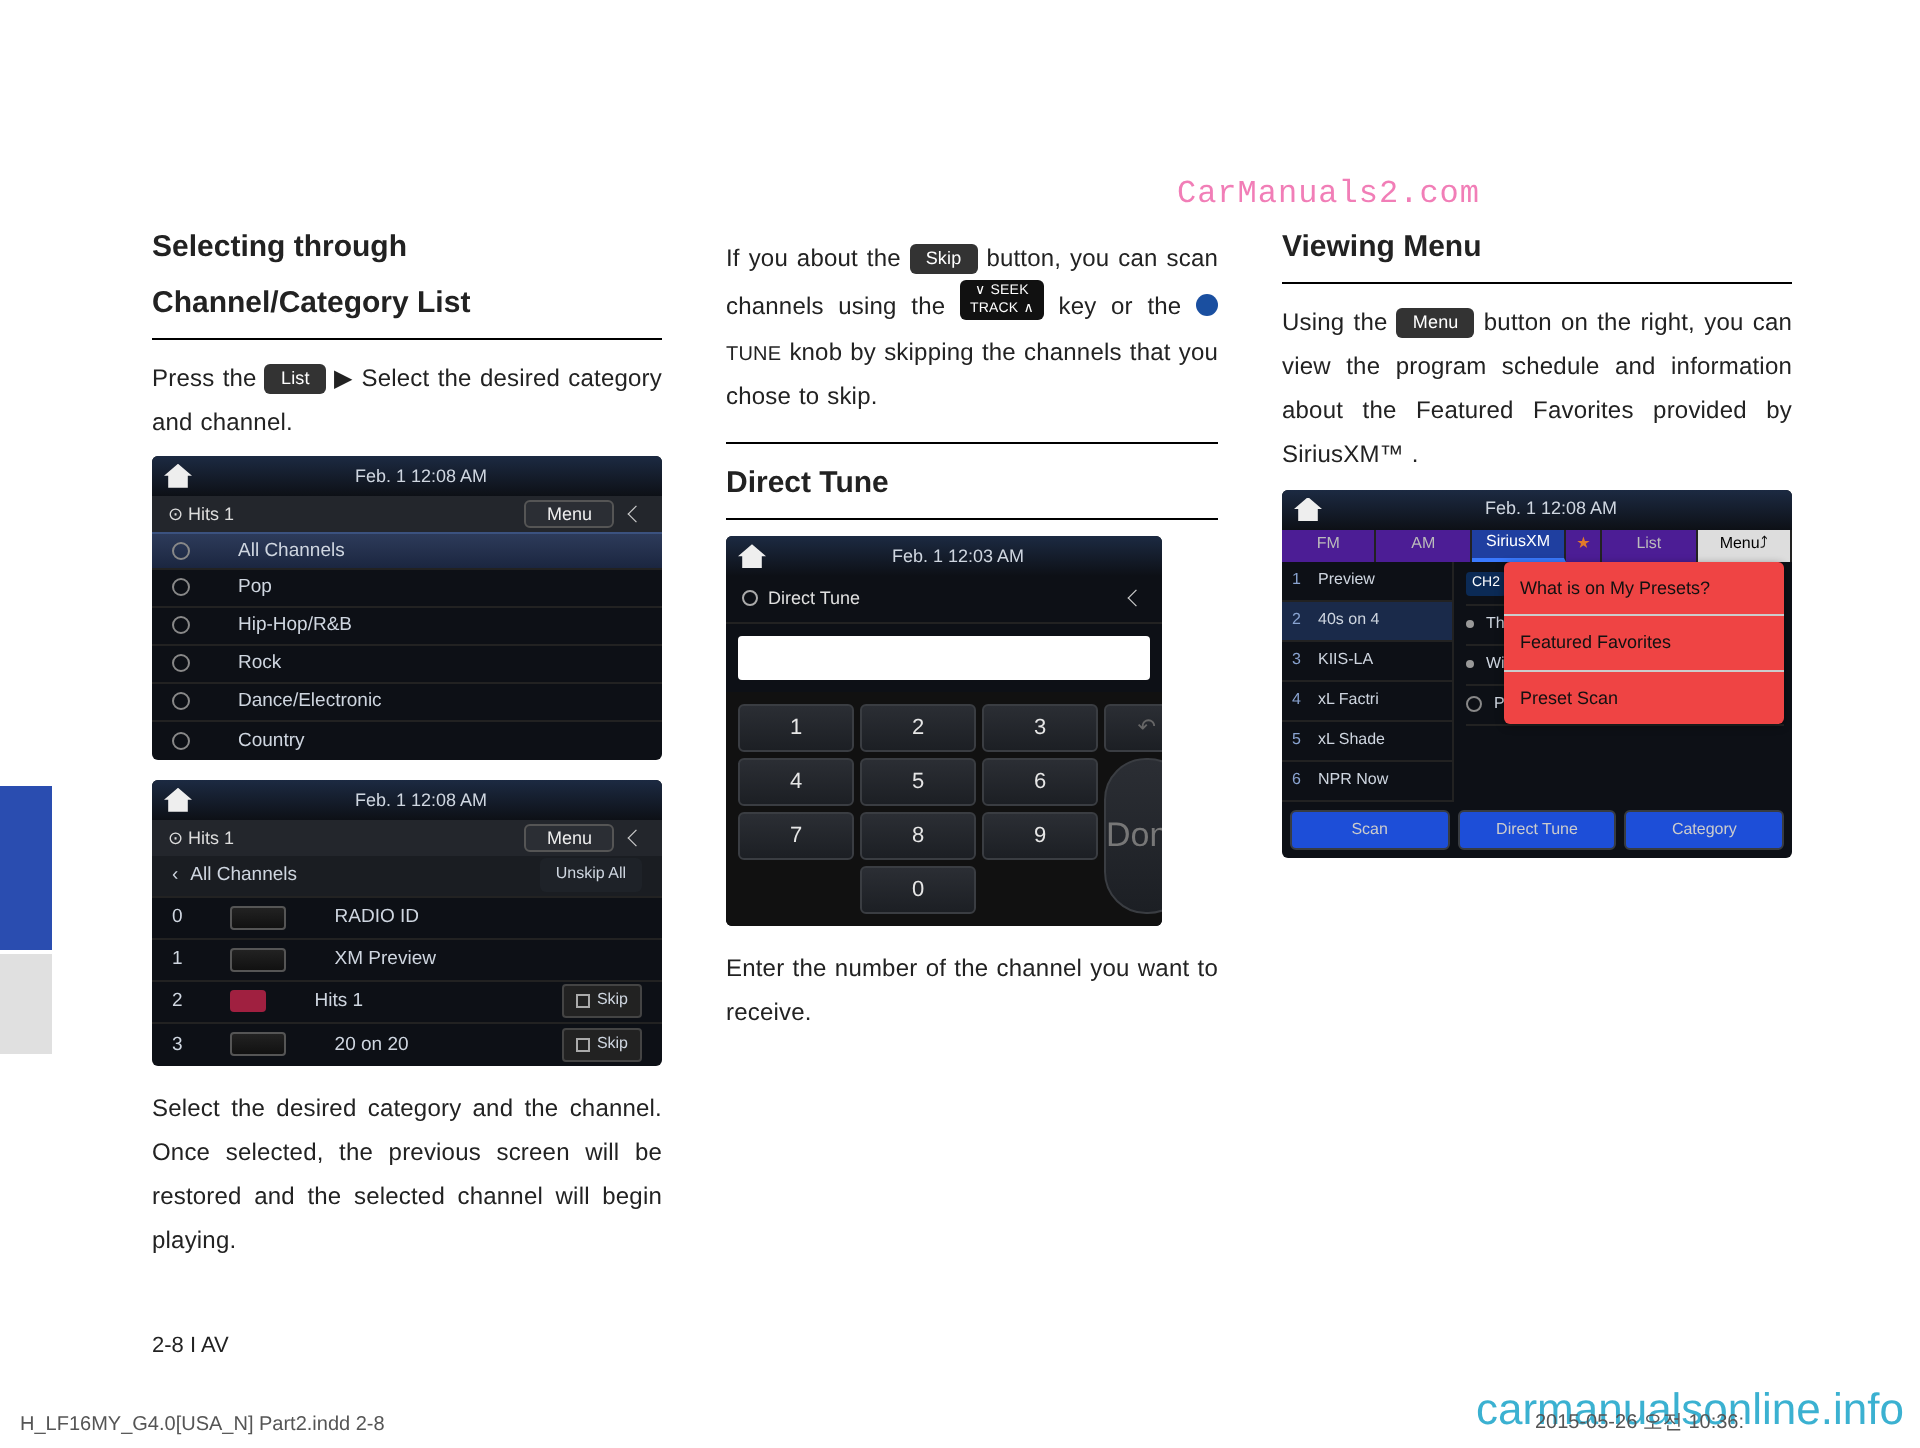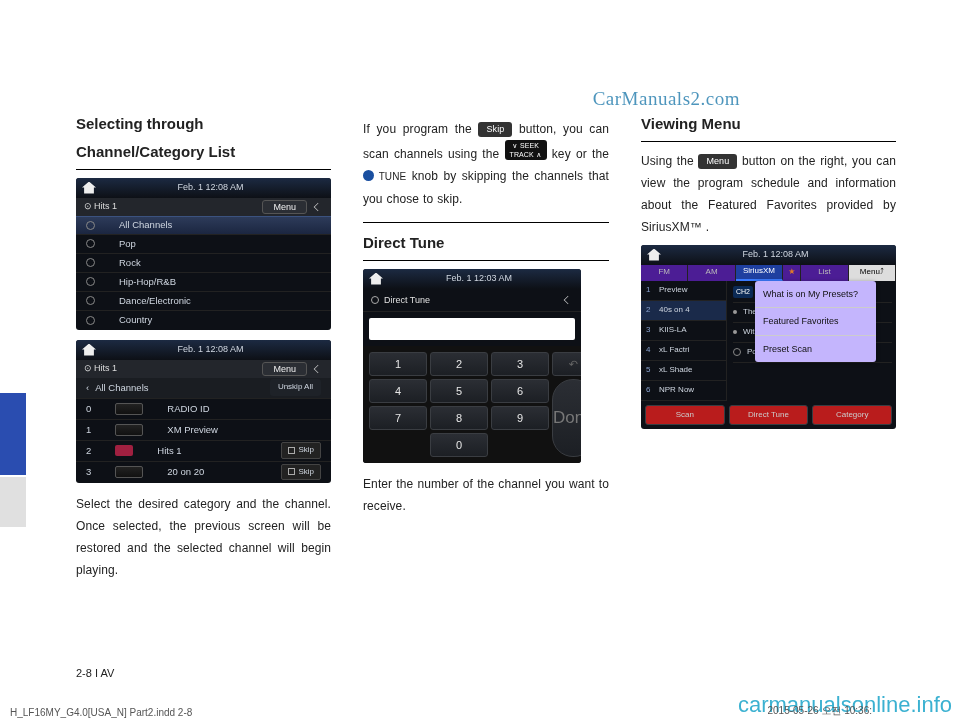--- a/index.html
+++ b/index.html
@@ -47,46 +47,51 @@
   .ss4-tab{flex:1;display:flex;align-items:center;justify-content:center;border-right:1px solid #222;font-size:8px;color:#bbb;position:relative;}
   .ss4-tab.active{background:#1f3fa0;color:#fff;border-bottom:2px solid #3a7aff;}
   .ss4-tab.menu{background:#ddd;color:#000;}
   .ss4-body{display:flex;}
   .ss4-presets{width:86px;border-right:1px solid #222;position:relative;}
   .ss4-pr{height:20px;border-bottom:1px solid #222;display:flex;align-items:center;gap:5px;padding:0 5px;font-size:8px;color:#cfd6e0;}
   .ss4-pr .num{color:#89a3d0;width:8px;}
   .ss4-main{flex:1;position:relative;padding:2px 4px 0 6px;}
   .ss4-info{height:20px;display:flex;align-items:center;gap:6px;font-size:8px;color:#cfd6e0;border-bottom:1px solid #222;}
   .ss4-info .bull{display:inline-block;width:4px;height:4px;background:#999;border-radius:50%;}
-  .ss4-menu-pop{position:absolute;right:20px;top:0;background:#c4b5fd;color:#111;border-radius:3px;width:121px;box-shadow:0 1px 4px rgba(0,0,0,0.4);z-index:5;}
+  .ss4-menu-pop{position:absolute;right:4px;top:0;background:#ef4444;color:#111;border-radius:3px;width:140px;box-shadow:0 1px 4px rgba(0,0,0,0.4);z-index:5;}
   .ss4-menu-pop div{padding:5px 8px;font-size:9px;border-bottom:1px solid #ccc;}
   .ss4-menu-pop div:last-child{border-bottom:none;}
   .ss4-bottom{display:flex;gap:4px;padding:4px;}
-  .ss4-btn{flex:1;background:#b91c1c;border:1px solid #383c42;border-radius:3px;text-align:center;font-size:8px;padding:2px 0;color:#ccc;}
+  .ss4-btn{flex:1;background:#1d4ed8;border:1px solid #383c42;border-radius:3px;text-align:center;font-size:8px;padding:2px 0;color:#ccc;}
   .hits-logo{display:inline-block;width:18px;height:11px;background:#a02040;border-radius:2px;}
   .ch-label{background:#0b2a55;color:#fff;font-size:7px;padding:0 3px;border-radius:2px;}
   .footer-pg{position:absolute;left:76px;bottom:45px;font-size:11px;color:#222;}
-  .wm-top{position:absolute;right:220px;top:88px;font-family:Liberation Serif, serif;font-size:19px;color:#0369a1;opacity:0.7;letter-spacing:0.5px;}
+  .wm-top{position:absolute;right:220px;top:88px;font-family:Liberation Mono, monospace;font-size:16px;color:#ec4899;opacity:0.7;letter-spacing:0.5px;}
   .wm-bot{position:absolute;right:8px;bottom:6px;font-family:'Trebuchet MS',Arial;font-size:22px;color:#1aa4c9;opacity:0.85;}
   .ind-line{position:absolute;left:10px;bottom:6px;font-size:10px;color:#555;font-family:Arial;}
   .ind-right{position:absolute;right:88px;bottom:6px;font-size:10px;color:#555;}
 </style>
 </head>
 <body>
 
 <div class="page">
   <div class="blue-tab"></div>
   <div class="gray-tab"></div>
 
   <div class="wm-top">CarManuals2.com</div>
 
   <div class="content">
 
     <div class="col">
       <div class="sec-title">Selecting through Channel/Category List</div>
+      <div class="para">
+        <span>Press the </span>
+        <span class="btn-chip">List</span>
+        <span> ▶ Select the desired cat­egory and channel.</span>
+      </div>
 
       <div class="screenshot">
         <div class="ss-head">
           <span class="ss-home"></span>
           <span class="dt">Feb.  1   12:08 AM</span>
           <span></span>
         </div>
         <div class="ss-sub">
           <span>⊙ <span>Hits 1</span></span>
           <span style="display:flex;gap:6px;align-items:center">
@@ -97,25 +102,25 @@
         <div class="ss-row sel">
             <span class="gicon"></span>
             <span>All Channels</span>
           </div>
         <div class="ss-row">
             <span class="gicon"></span>
             <span>Pop</span>
           </div>
         <div class="ss-row">
             <span class="gicon"></span>
+            <span>Hip-Hop/R&amp;B</span>
+          </div>
+        <div class="ss-row">
+            <span class="gicon"></span>
             <span>Rock</span>
-          </div>
-        <div class="ss-row">
-            <span class="gicon"></span>
-            <span>Hip-Hop/R&amp;B</span>
           </div>
         <div class="ss-row">
             <span class="gicon"></span>
             <span>Dance/Electronic</span>
           </div>
         <div class="ss-row">
             <span class="gicon"></span>
             <span>Country</span>
           </div>
       </div>
@@ -168,21 +173,21 @@
               <span>Skip</span>
             </span>
           </div>
       </div>
 
       <div class="para">Select the desired category and the chan­nel. Once selected, the previous screen will be restored and the selected channel will begin playing.</div>
     </div>
 
     <div class="col">
       <div class="para" style="padding-top:8px;">
-        <span>If you program the </span>
+        <span>If you about the </span>
         <span class="btn-chip">Skip</span>
         <span> button, you can scan channels using the </span>
         <span class="seek-chip"><span class="sl">∨ SEEK</span><span class="sl">TRACK ∧</span></span>
         <span> key or the </span>
         <span class="knob"></span><span class="tune-label"> TUNE</span>
         <span> knob by skipping the channels that you chose to skip.</span>
       </div>
 
       <hr class="thin" style="margin-top:12px">
       <div class="sec-title" style="border-top:none">Direct Tune</div>

